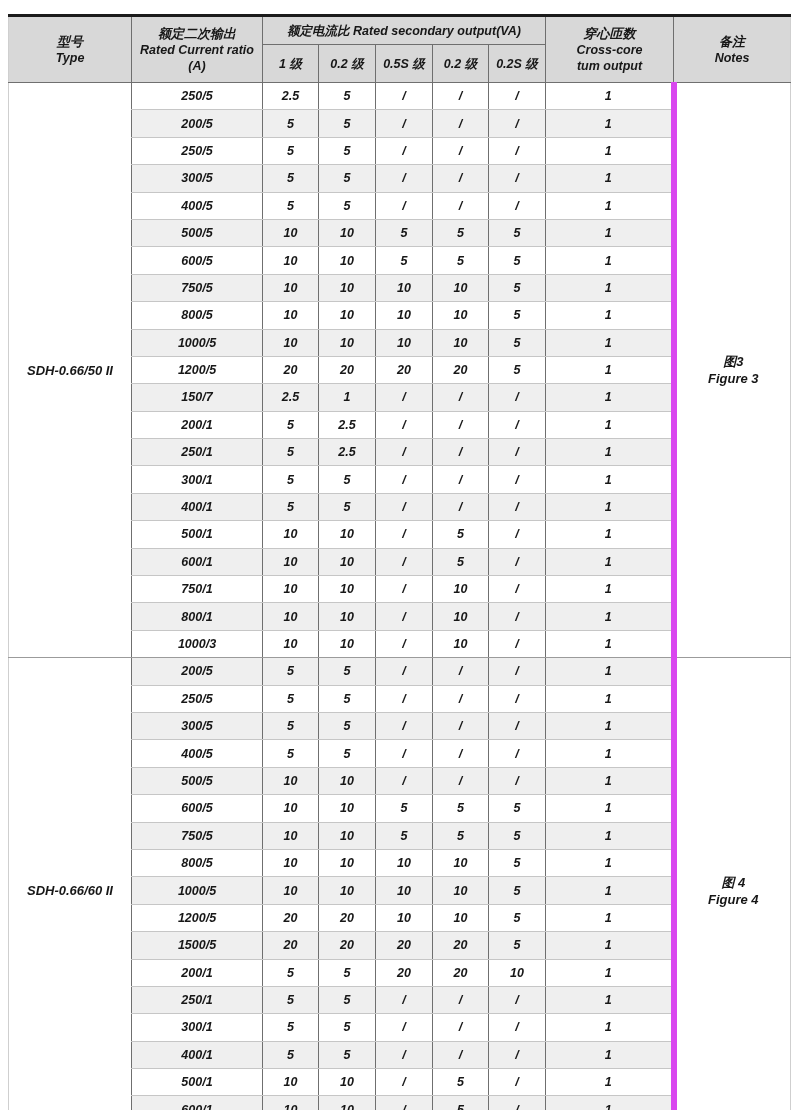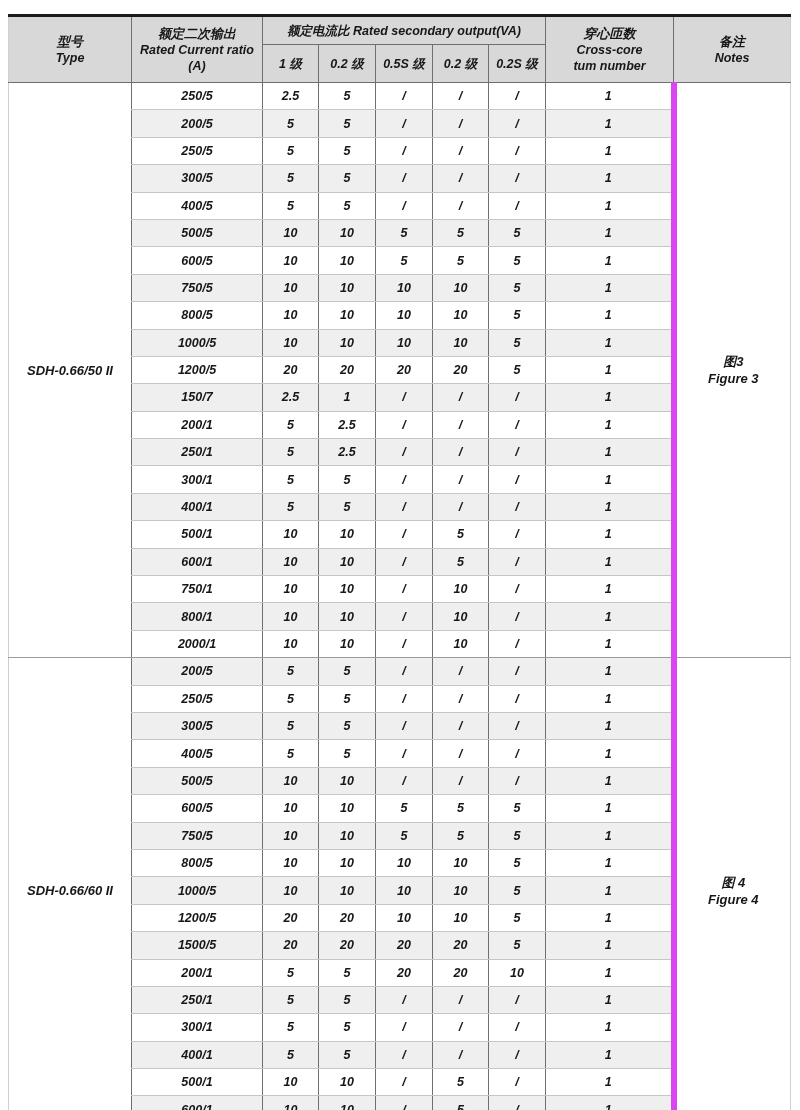--- a/index.html
+++ b/index.html
@@ -94,21 +94,21 @@
           </th>
           <th rowspan="2">
             <div class="zh">额定二次输出</div>
             <div class="en">Rated Current ratio</div>
             <div class="en">(A)</div>
           </th>
           <th colspan="5">额定电流比 Rated secondary output(VA)</th>
           <th rowspan="2">
             <div class="zh">穿心匝数</div>
             <div class="en">Cross-core</div>
-            <div class="en">tum number</div>
+            <div class="en">tum output</div>
           </th>
           <th rowspan="2">
             <div class="zh">备注</div>
             <div class="en">Notes</div>
           </th>
         </tr>
         <tr class="hdr-row-2">
           <th>1 级</th>
           <th>0.2 级</th>
           <th>0.5S 级</th>
@@ -296,21 +296,21 @@
           <tr class="striped">
             <td class="data-cell">800/1</td>
             <td class="data-cell">10</td>
             <td class="data-cell">10</td>
             <td class="data-cell">/</td>
             <td class="data-cell">10</td>
             <td class="data-cell">/</td>
             <td class="data-cell">1</td>
           </tr>
           <tr class="section-end">
-            <td class="data-cell">2000/1</td>
+            <td class="data-cell">1000/3</td>
             <td class="data-cell">10</td>
             <td class="data-cell">10</td>
             <td class="data-cell">/</td>
             <td class="data-cell">10</td>
             <td class="data-cell">/</td>
             <td class="data-cell">1</td>
           </tr>
           <tr class="striped">
             <td class="type-cell" rowspan="17">SDH-0.66/60 II</td>
             <td class="data-cell">200/5</td>

